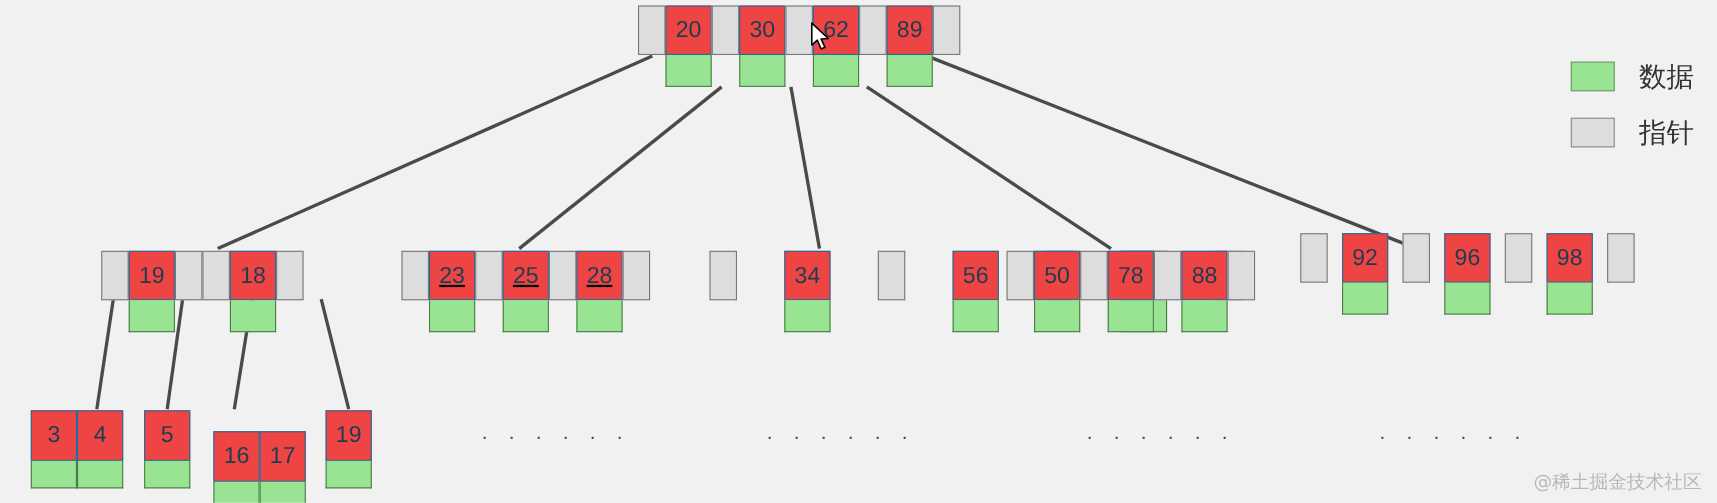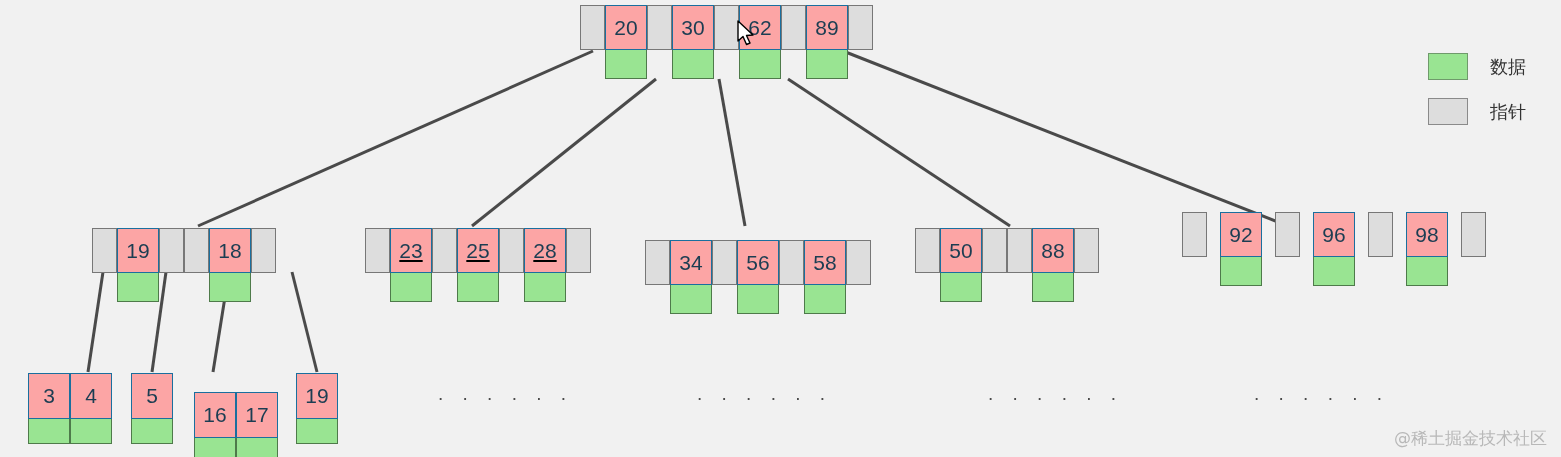--- a/index.html
+++ b/index.html
@@ -40,21 +40,21 @@
   .cell-ptr {
     width: 25px;
     height: 45px;
     background: #dddddd;
     border: 1px solid #777777;
     box-sizing: border-box;
   }
   .cell-key {
     width: 42px;
     height: 45px;
-    background: #fca5a5;
+    background: #ef4444;
     border: 1px solid #1a6f9e;
     box-sizing: border-box;
     color: #1b3d52;
     font-size: 21px;
     line-height: 43px;
     text-align: center;
   }
   .cell-data {
     width: 42px;
     height: 29px;
@@ -99,21 +99,21 @@
   .legend-swatch.data {
     background: #99e492;
     border: 1px solid #6f9a6b;
   }
   .legend-swatch.ptr {
     background: #dddddd;
     border: 1px solid #8a8a8a;
   }
   .legend-label {
     margin-left: 22px;
-    font-size: 18px;
+    font-size: 25px;
     color: #333333;
     font-family: "DejaVu Sans", sans-serif;
   }
   .watermark {
     position: absolute;
     right: 14px;
     bottom: 7px;
     color: #b8b8b8;
     font-size: 17px;
     font-family: "DejaVu Sans", sans-serif;
@@ -236,21 +236,21 @@
     <div class="slot">
       <div class="cell-key">28</div>
       <div class="cell-data"></div>
     </div>
     <div class="slot">
       <div class="cell-ptr"></div>
       <div class="cell-spacer"></div>
     </div>
   </div>
 
-  <div class="node" style="left:645px; top:240px;">
+  <div class="node" style="left:645px; top:228px;gap:43px;">
     <div class="slot">
       <div class="cell-ptr"></div>
       <div class="cell-spacer"></div>
     </div>
     <div class="slot">
       <div class="cell-key">34</div>
       <div class="cell-data"></div>
     </div>
     <div class="slot">
       <div class="cell-ptr"></div>
@@ -279,20 +279,24 @@
       <div class="cell-ptr"></div>
       <div class="cell-spacer"></div>
     </div>
     <div class="slot">
       <div class="cell-key">50</div>
       <div class="cell-data"></div>
     </div>
     <div class="slot">
       <div class="cell-ptr"></div>
       <div class="cell-spacer"></div>
+    </div>
+    <div class="slot">
+      <div class="cell-key">78</div>
+      <div class="cell-data"></div>
     </div>
     <div class="slot">
       <div class="cell-ptr"></div>
       <div class="cell-spacer"></div>
     </div>
     <div class="slot">
       <div class="cell-key">88</div>
       <div class="cell-data"></div>
     </div>
     <div class="slot">

